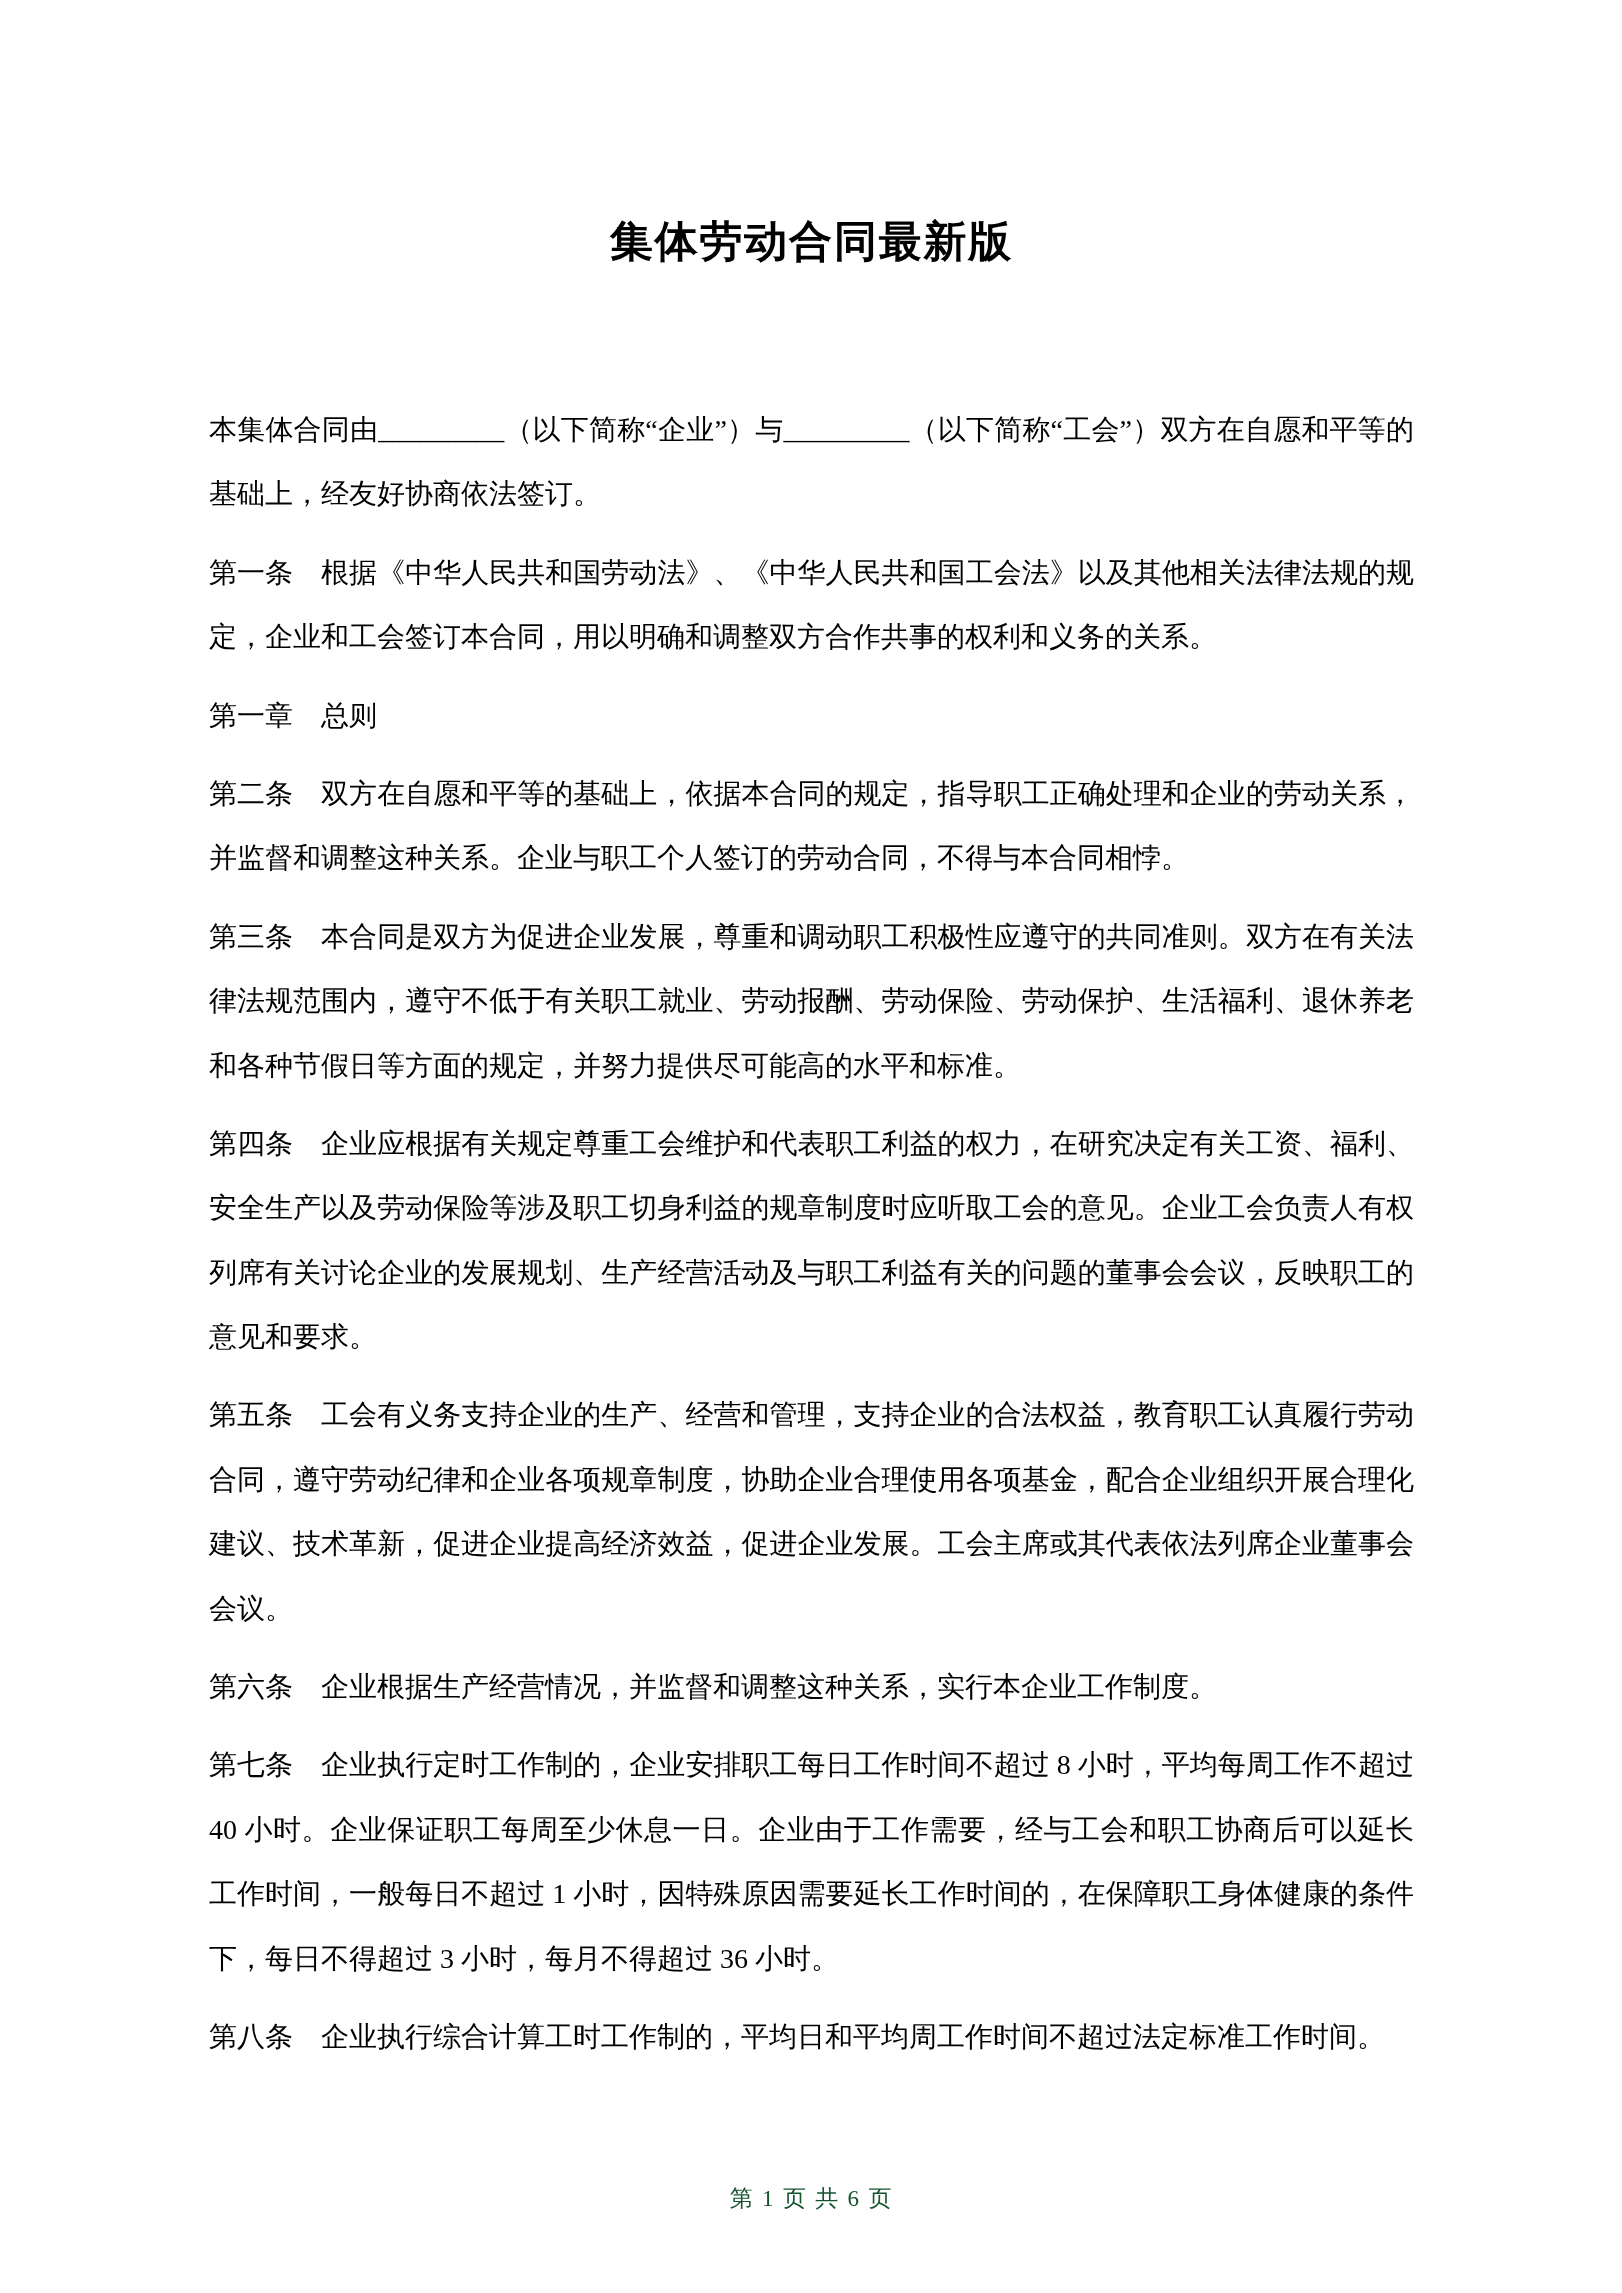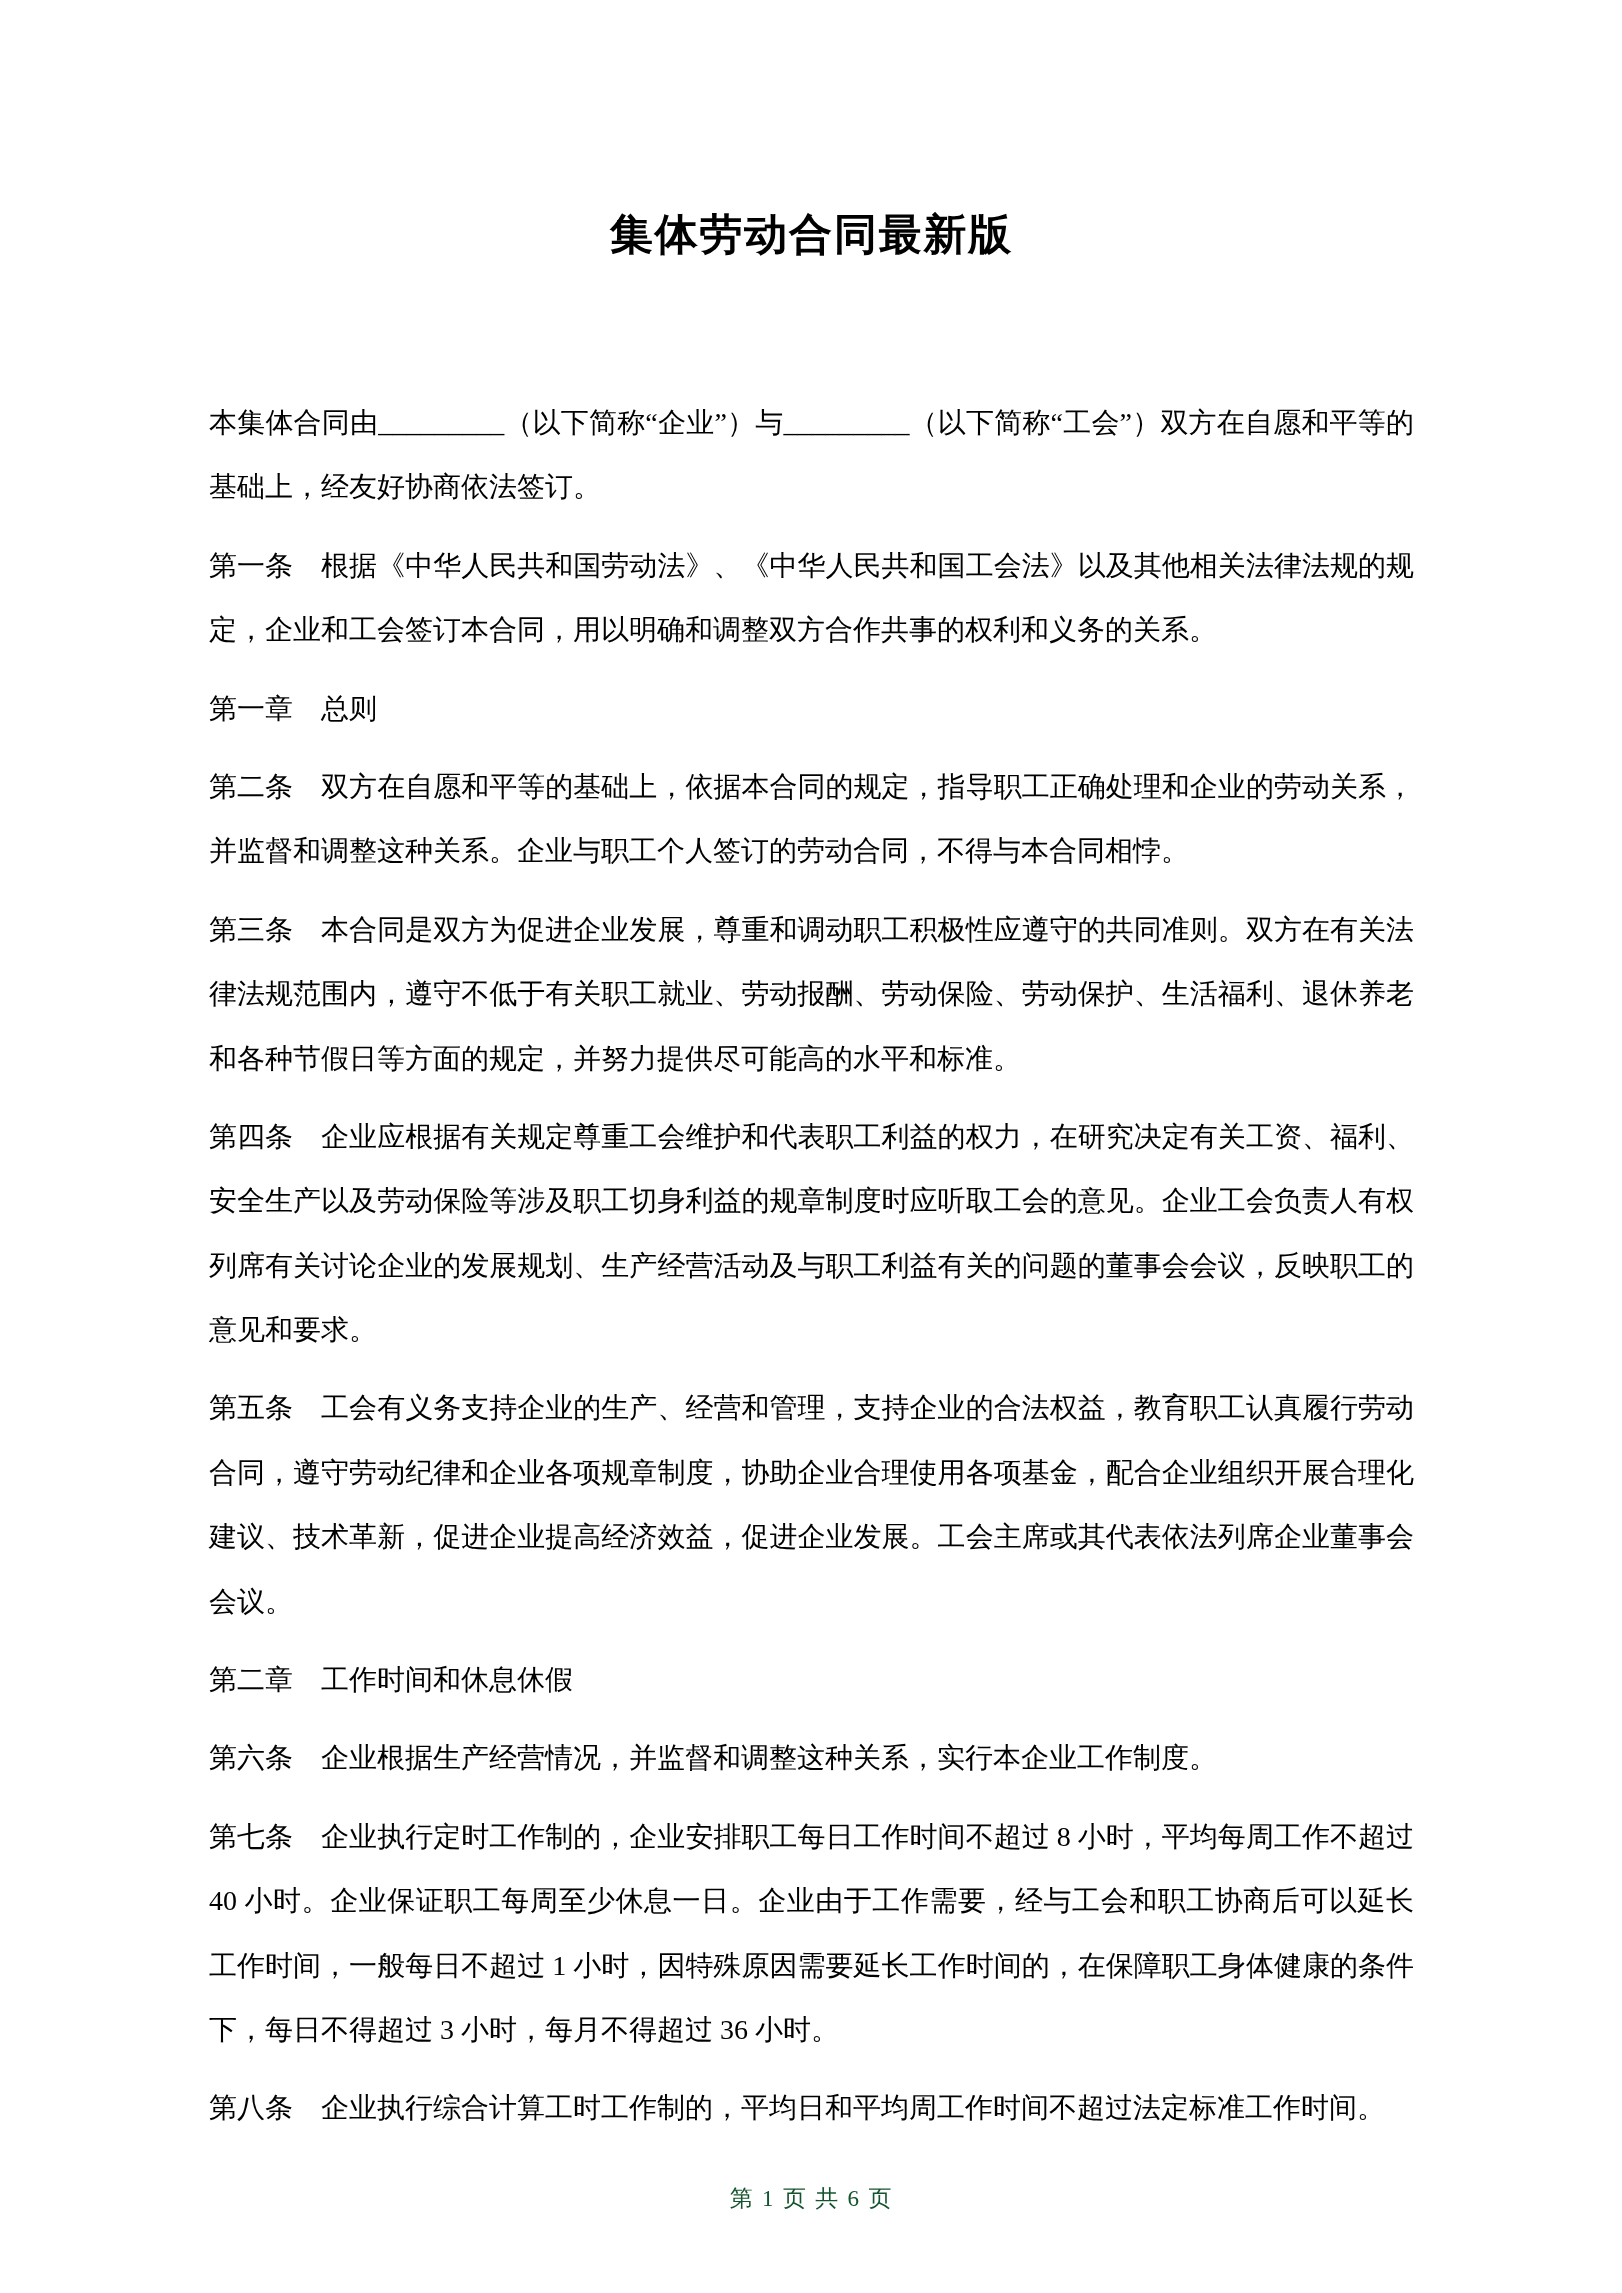--- a/index.html
+++ b/index.html
@@ -11,21 +11,21 @@
     position: relative;
     width: 1623px;
     height: 2294px;
     background: #ffffff;
     color: #000000;
     font-family: "Liberation Serif", "DejaVu Serif", serif;
     box-sizing: border-box;
     overflow: hidden;
   }
   .title {
-    margin: 4px;
+    margin: 11px;
     padding-top: 202px;
     text-align: center;
     font-size: 43px;
     font-weight: bold;
     letter-spacing: 1.8px;
     color: #000000;
   }
   .content {
     margin: 127px 195px 0 195px;
     font-size: 28px;
@@ -56,21 +56,20 @@
   <h1 class="title">集体劳动合同最新版</h1>
 
   <div class="content">
       <p>本集体合同由_________（以下简称“企业”）与_________（以下简称“工会”）双方在自愿和平等的基础上，经友好协商依法签订。</p>
       <p>第一条　根据《中华人民共和国劳动法》、《中华人民共和国工会法》以及其他相关法律法规的规定，企业和工会签订本合同，用以明确和调整双方合作共事的权利和义务的关系。</p>
       <p>第一章　总则</p>
       <p>第二条　双方在自愿和平等的基础上，依据本合同的规定，指导职工正确处理和企业的劳动关系，并监督和调整这种关系。企业与职工个人签订的劳动合同，不得与本合同相悖。</p>
       <p>第三条　本合同是双方为促进企业发展，尊重和调动职工积极性应遵守的共同准则。双方在有关法律法规范围内，遵守不低于有关职工就业、劳动报酬、劳动保险、劳动保护、生活福利、退休养老和各种节假日等方面的规定，并努力提供尽可能高的水平和标准。</p>
       <p>第四条　企业应根据有关规定尊重工会维护和代表职工利益的权力，在研究决定有关工资、福利、安全生产以及劳动保险等涉及职工切身利益的规章制度时应听取工会的意见。企业工会负责人有权列席有关讨论企业的发展规划、生产经营活动及与职工利益有关的问题的董事会会议，反映职工的意见和要求。</p>
       <p>第五条　工会有义务支持企业的生产、经营和管理，支持企业的合法权益，教育职工认真履行劳动合同，遵守劳动纪律和企业各项规章制度，协助企业合理使用各项基金，配合企业组织开展合理化建议、技术革新，促进企业提高经济效益，促进企业发展。工会主席或其代表依法列席企业董事会会议。</p>
-      <p>第二章　工作时间和休息休假</p>
       <p>第六条　企业根据生产经营情况，并监督和调整这种关系，实行本企业工作制度。</p>
       <p>第七条　企业执行定时工作制的，企业安排职工每日工作时间不超过 8 小时，平均每周工作不超过 40 小时。企业保证职工每周至少休息一日。企业由于工作需要，经与工会和职工协商后可以延长工作时间，一般每日不超过 1 小时，因特殊原因需要延长工作时间的，在保障职工身体健康的条件下，每日不得超过 3 小时，每月不得超过 36 小时。</p>
       <p>第八条　企业执行综合计算工时工作制的，平均日和平均周工作时间不超过法定标准工作时间。</p>
     </div>
 
   <div class="footer">第 1 页 共 6 页</div>
 </div>
 
 
 </body></html>

